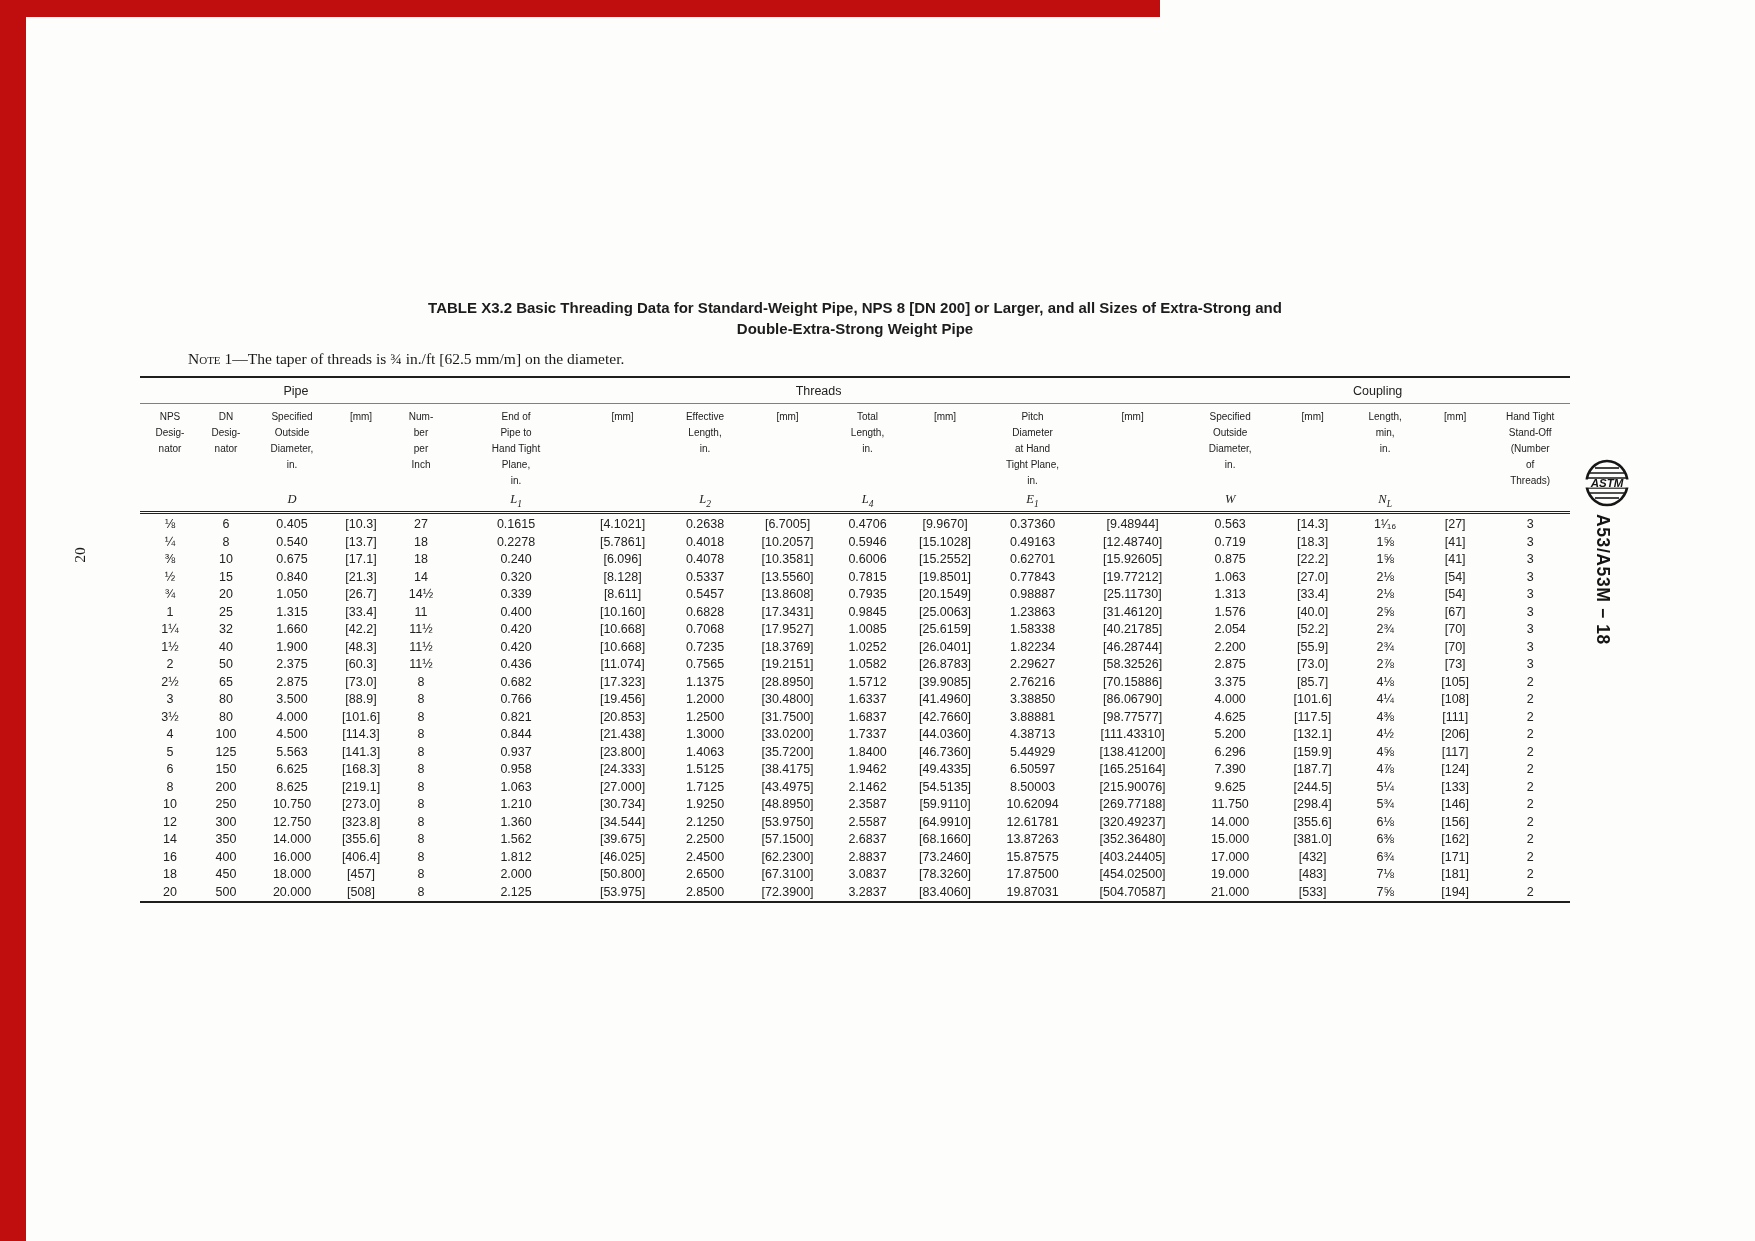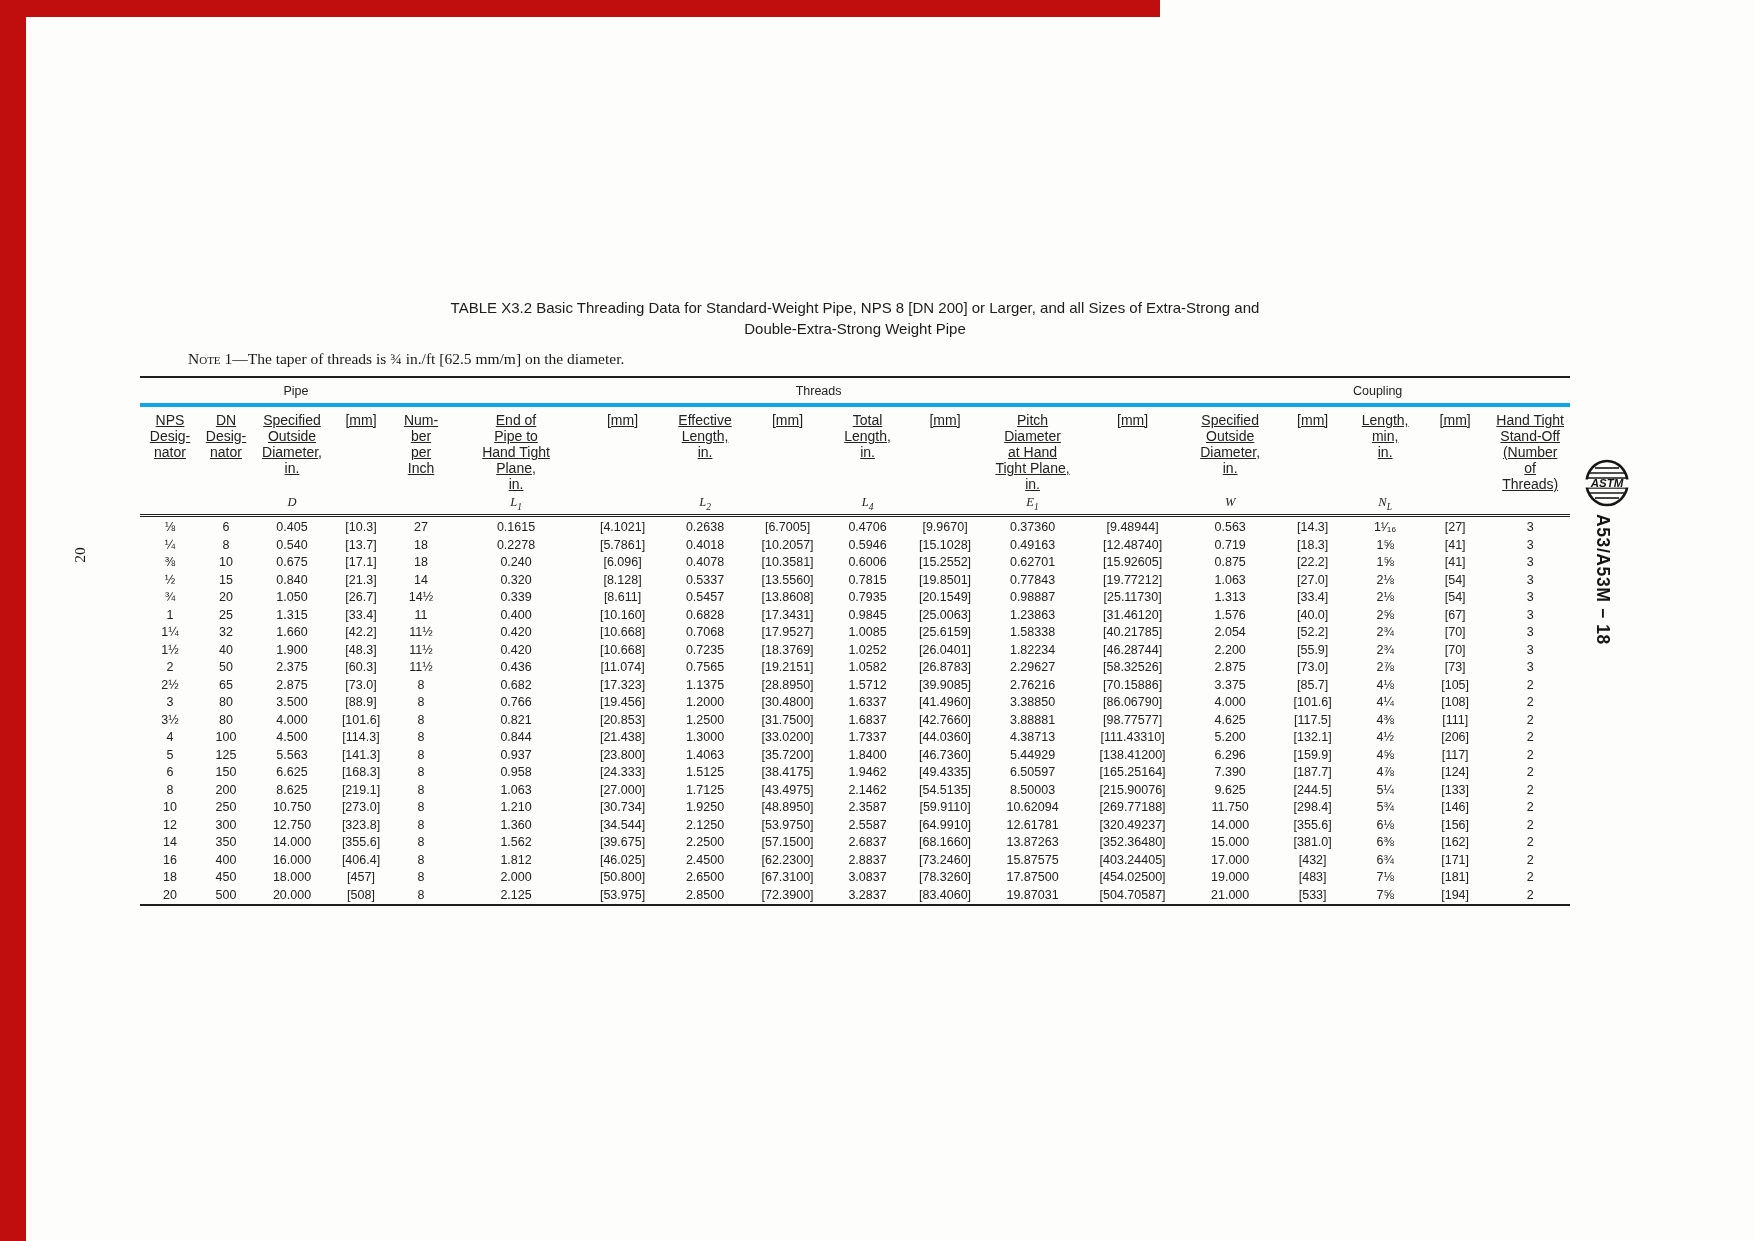--- a/index.html
+++ b/index.html
@@ -5,39 +5,38 @@
   html,body { margin:0; padding:0; background:#e9e9e9; }
   .page {
     position:relative; width:1755px; height:1241px; background:#fdfdfc;
     overflow:hidden; font-family:"Liberation Sans","DejaVu Sans",sans-serif; color:#1c1c1c;
   }
   .bar-left { position:absolute; left:0; top:0; width:26px; height:1241px; }
   .bar-top  { position:absolute; left:0; top:0; width:1160px; height:17px; }
 
   .title {
     position:absolute; left:140px; top:297px; width:1430px; text-align:center;
-    font-weight:normal; font-size:15px; line-height:21px;
+    font-weight:bold; font-size:15px; line-height:21px;
   }
   .note {
     position:absolute; left:188px; top:350px; font-family:"Liberation Serif","DejaVu Serif",serif;
     font-size:15.5px; color:#191919;
   }
   .note .sc { font-variant:small-caps; }
 
   .tbl-wrap { position:absolute; left:140px; top:376px; width:1430px; }
   table.tbl {
     border-collapse:collapse; table-layout:fixed; width:1430px;
     border-top:2.5px solid #1e1e1e; border-bottom:2.5px solid #1e1e1e;
   }
   .tbl th, .tbl td { font-weight:normal; padding:0; text-align:center; color:#222; }
-  tr.grp th { font-size:12.5px; height:25px; vertical-align:middle; border-bottom:4px solid #0ea5e9;text-align:center; }
+  tr.grp th { font-size:12.5px; height:25px; vertical-align:middle; border-bottom:1px solid #0ea5e9;text-align:center; }
   tr.colhead th {
-    font-size:14px; line-height:16px; vertical-align:top; padding-top:5px;
+    font-size:10px; line-height:16px; vertical-align:top; padding-top:5px;
     white-space:pre-line;
-    text-decoration:underline;
   }
   th.mm3 { padding-top:37px; }   
   th.mm4 { padding-top:53px; }   
   th.mm5 { padding-top:69px; }   
   tr.sym td {
     font-size:12.5px; height:22px; vertical-align:middle;
     border-bottom:3px double #222;
     font-style:italic; font-family:"Liberation Serif","DejaVu Serif",serif;
   }
   tr.sym sub { font-size:9.5px; }

